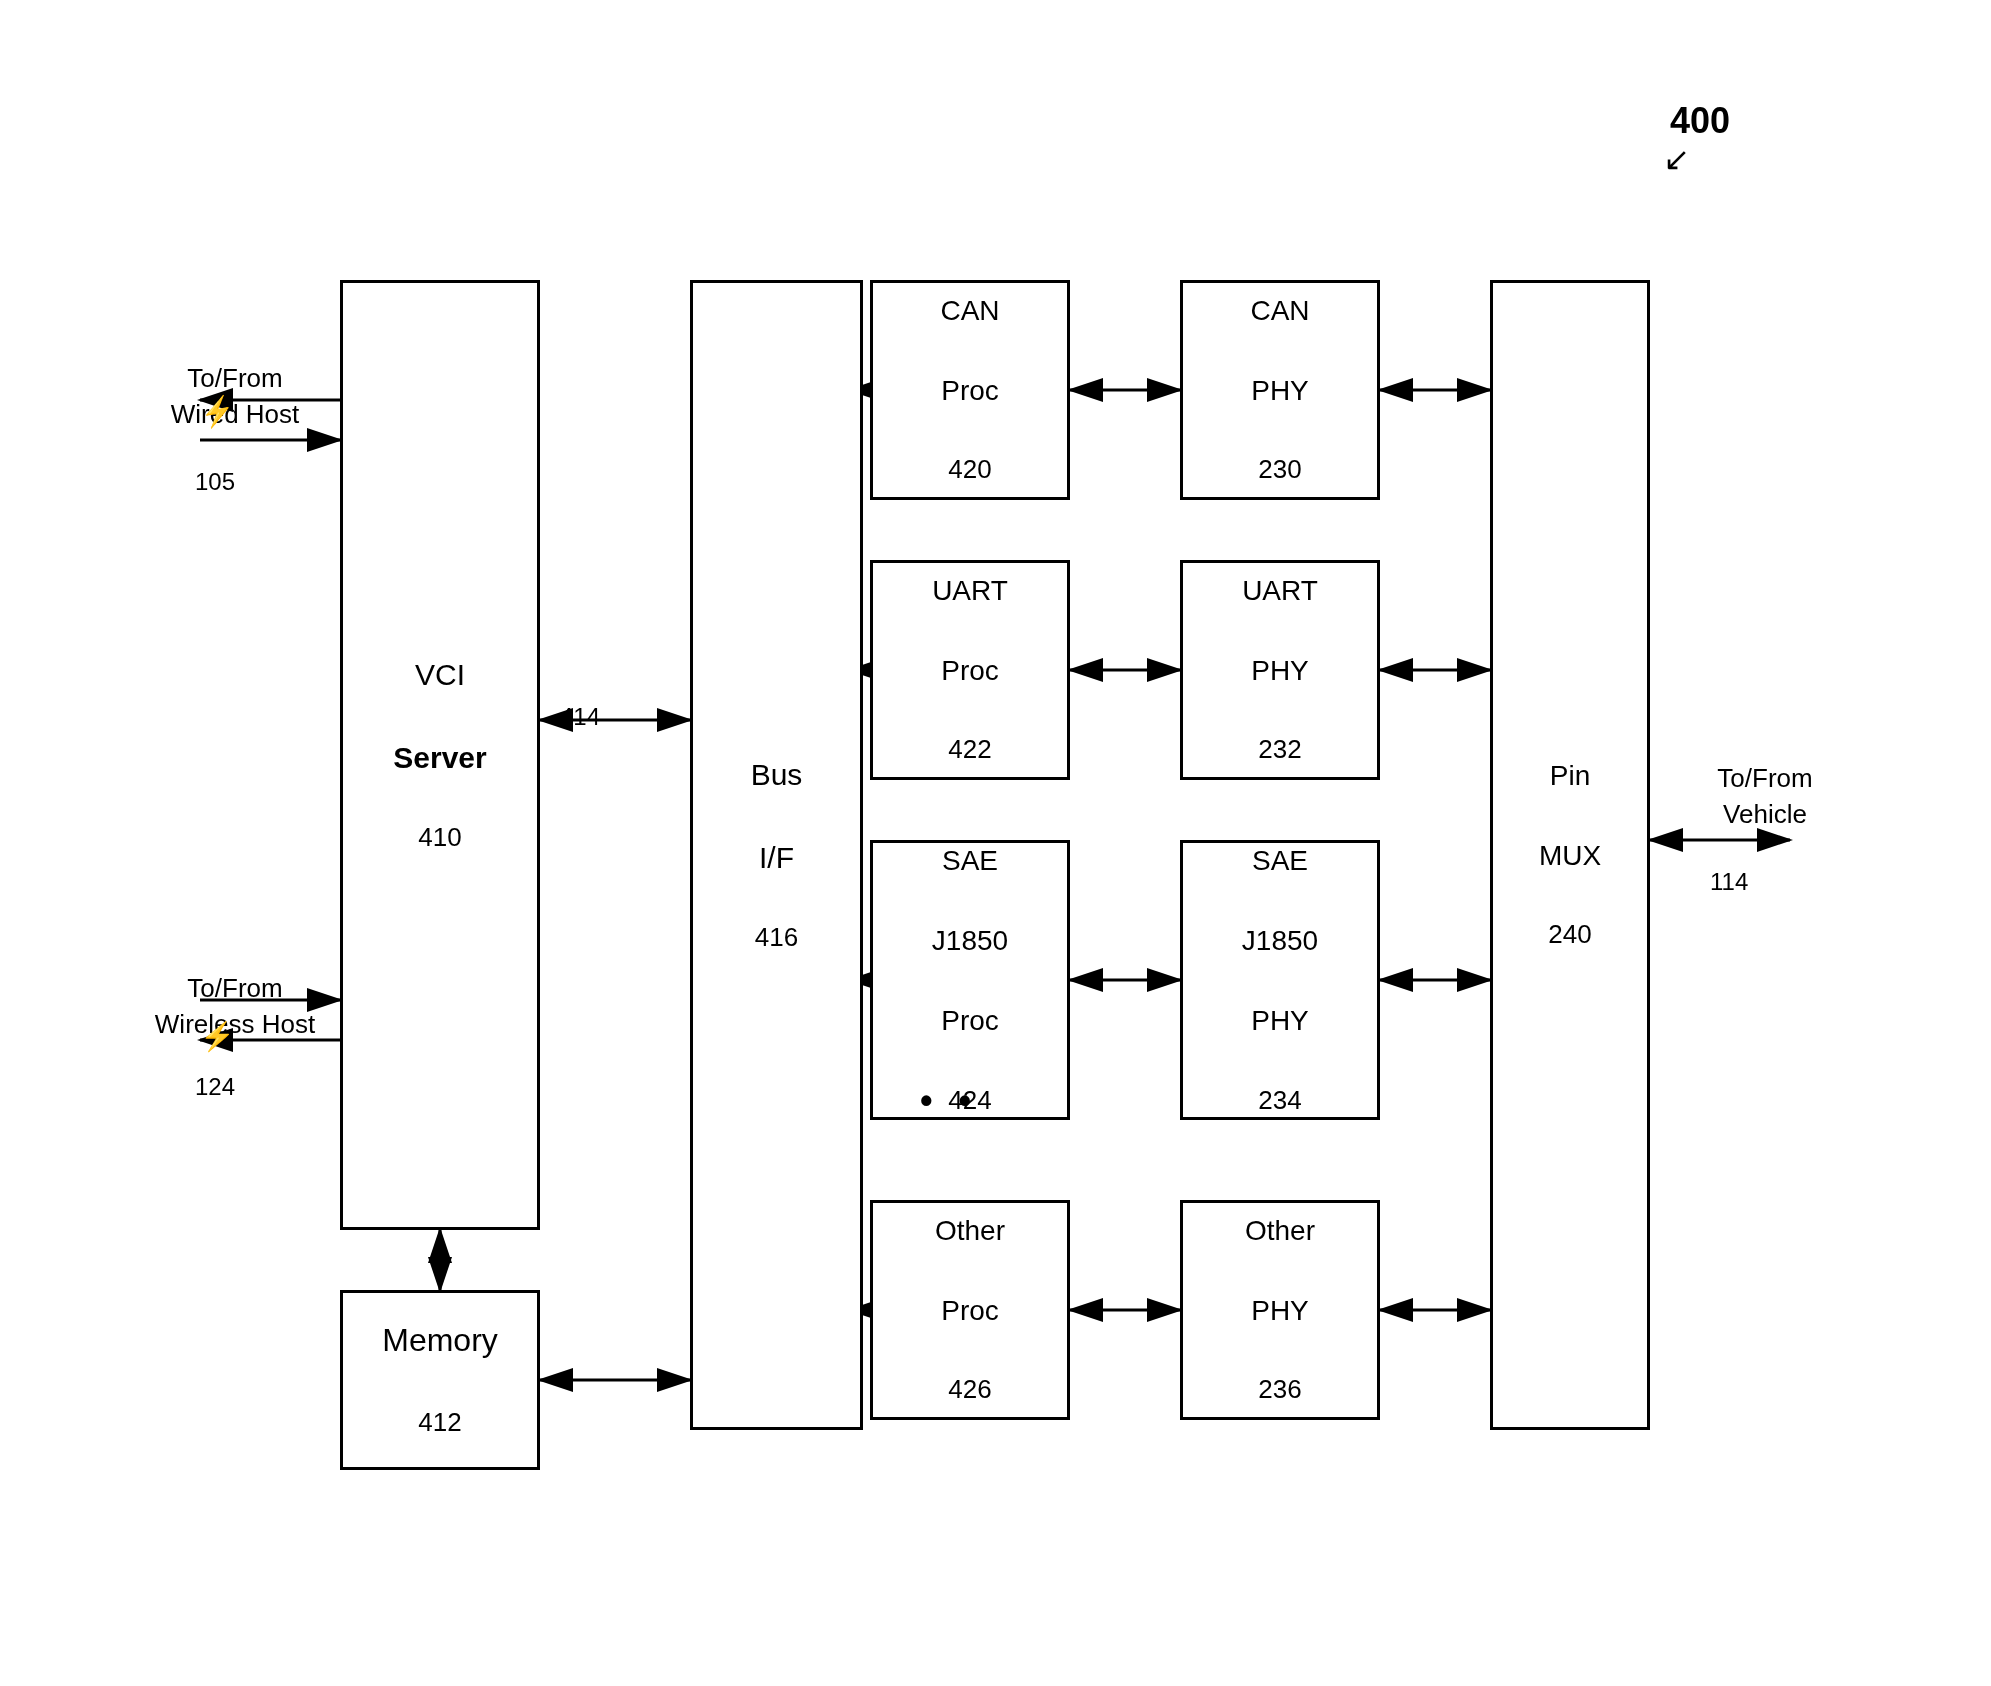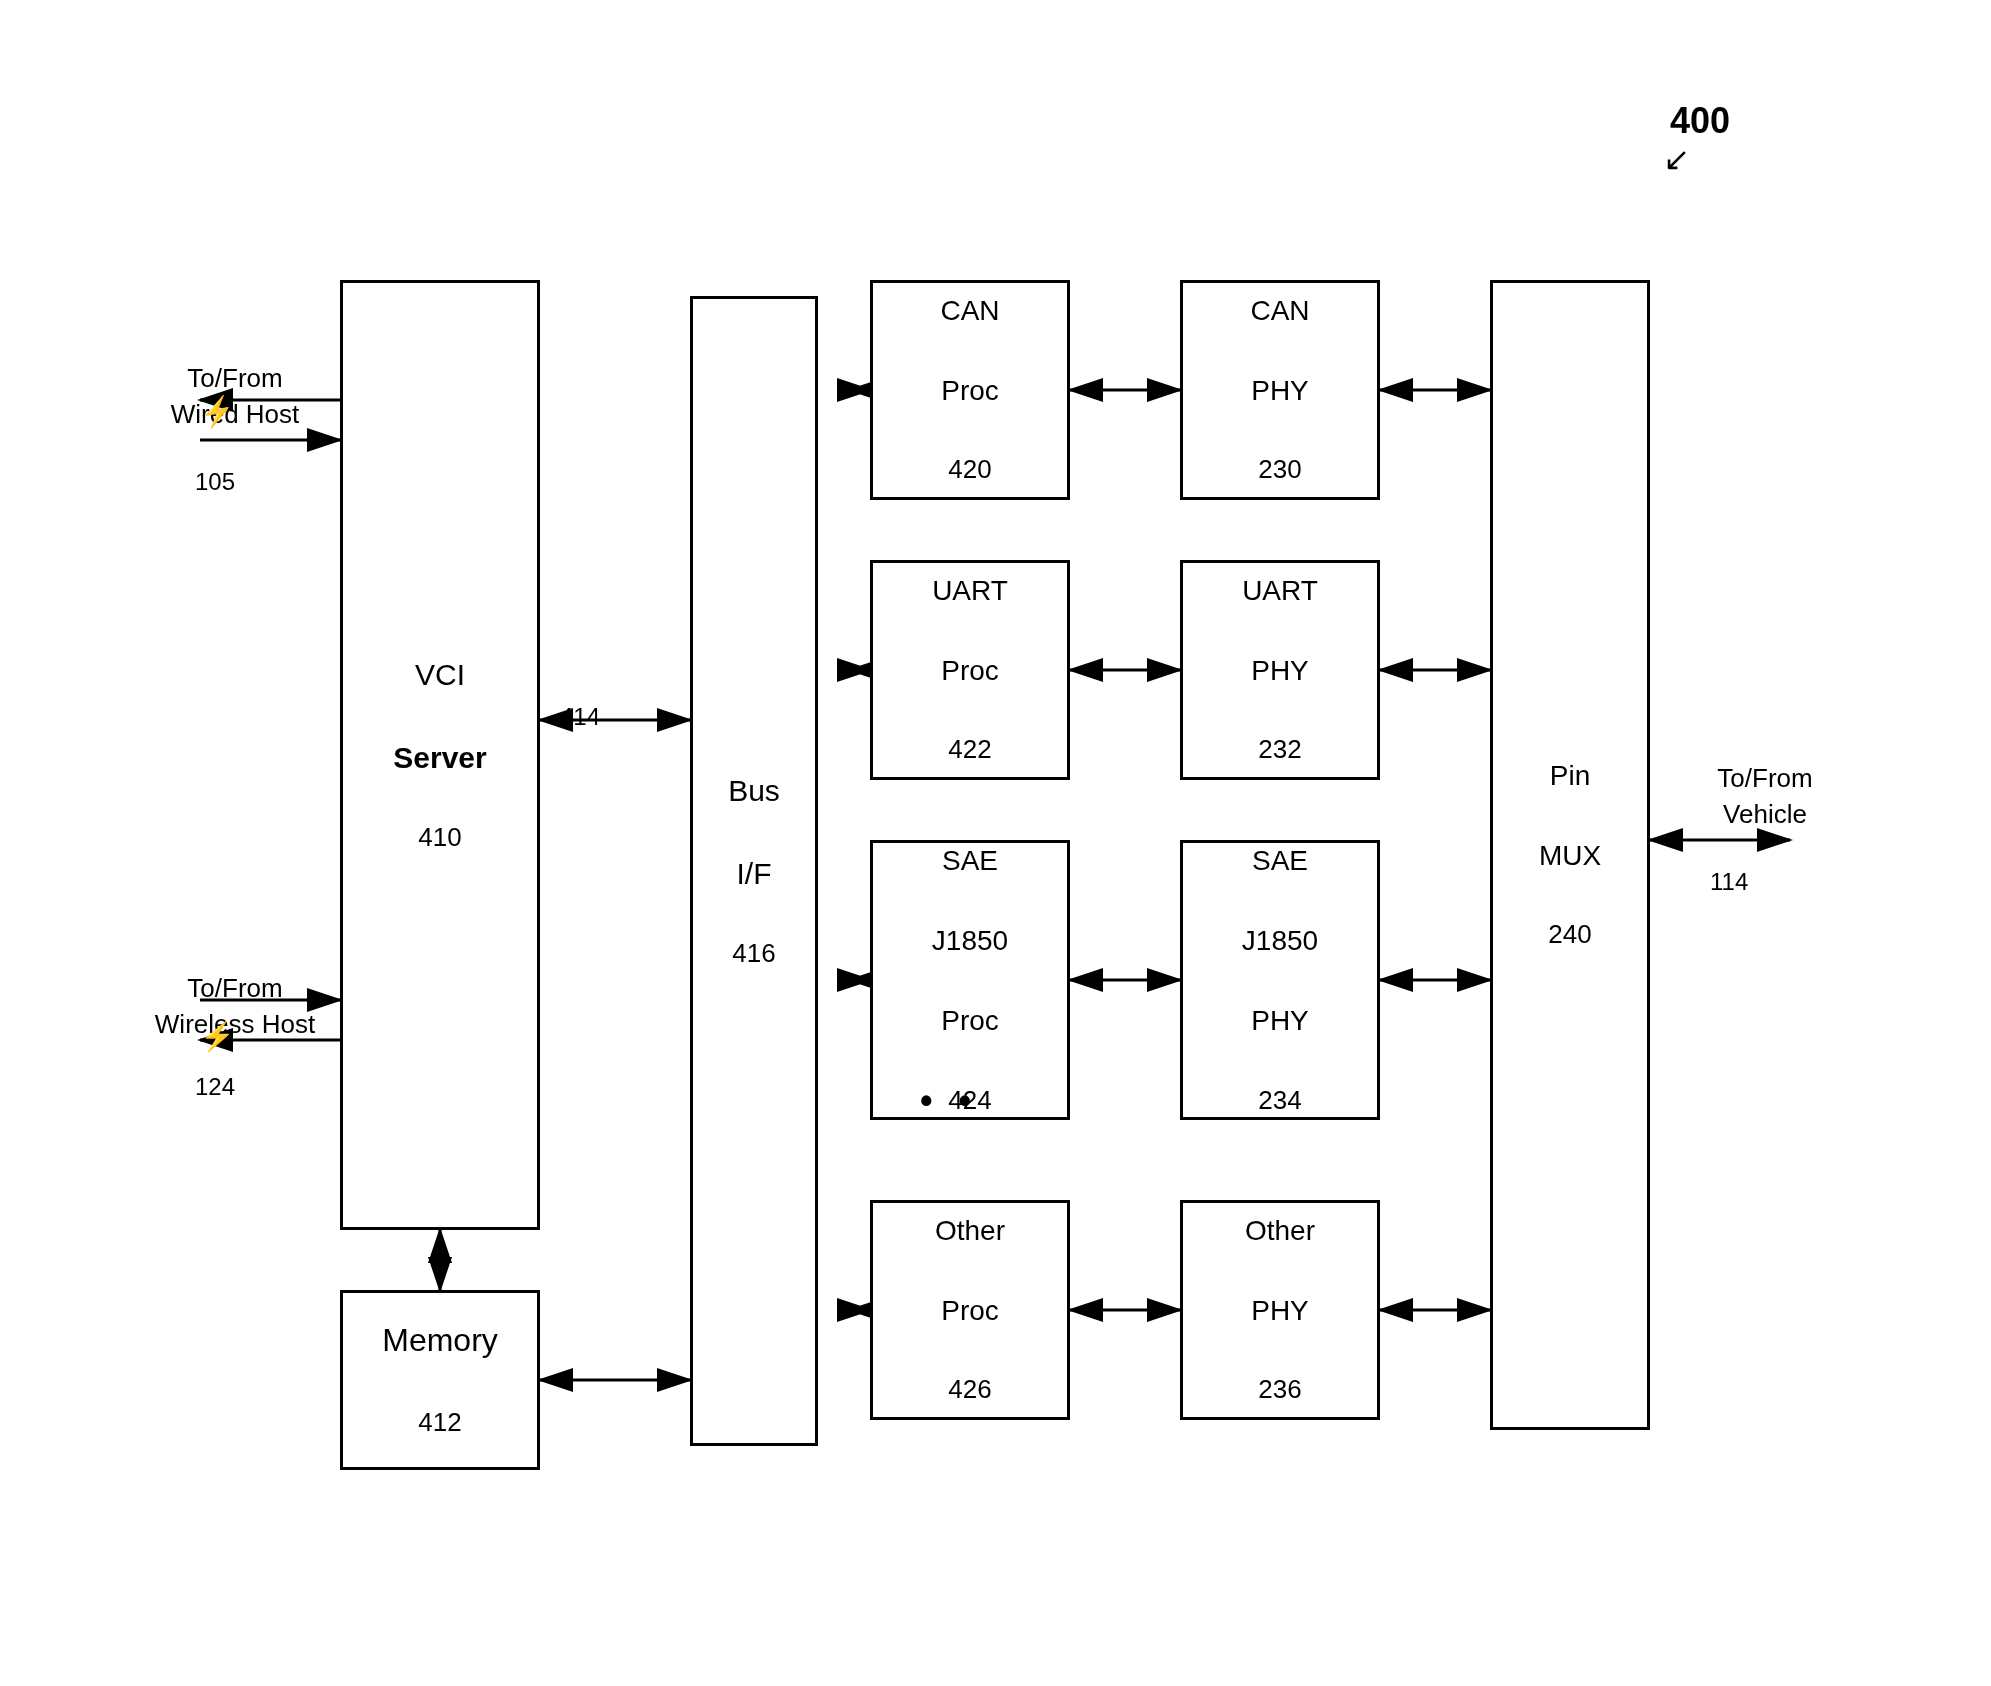--- a/index.html
+++ b/index.html
@@ -61,22 +61,22 @@
     .vci-server {
       left: 200px;
       top: 80px;
       width: 200px;
       height: 950px;
     }
 
     
     .bus-if {
       left: 550px;
-      top: 96px;
-      width: 128px;
+      top: 80px;
+      width: 173px;
       height: 1150px;
     }
 
     
     .memory-block {
       left: 200px;
       top: 1090px;
       width: 200px;
       height: 180px;
     }

